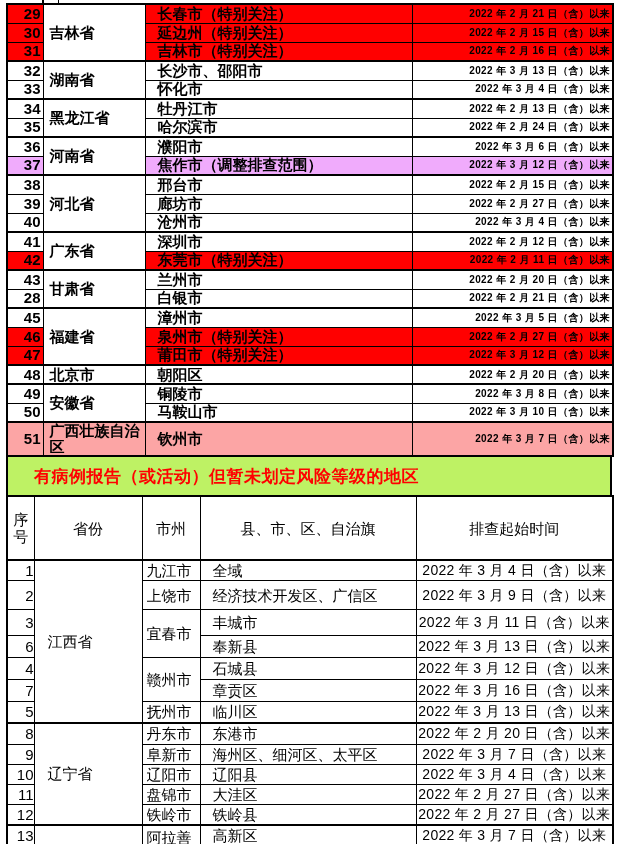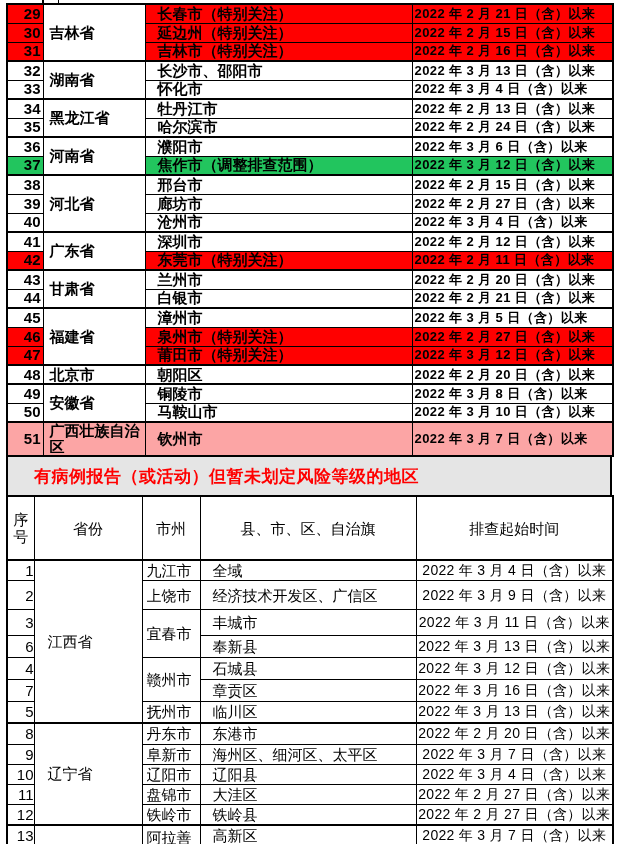--- a/index.html
+++ b/index.html
@@ -13,32 +13,32 @@
 
   
   #t1{border:2px solid #000;font-weight:bold;font-size:15px;}
   #t1 td{border:1px solid #000;padding:0 2px;vertical-align:middle;line-height:16px;overflow:hidden;}
   #t1 tr{height:19px;}
   #t1 tr.tall-row{height:33px;}
   #t1 tr.group-start td{border-top-width:2px;}
   .c-no{text-align:right;}
   #t1 .c-prov{padding:0 2px 0 6px;line-height:16px;}
   #t1 .c-city{padding-left:12px;white-space:nowrap;}
-  #t1 .c-date{text-align:left;font-size:13px;letter-spacing:.4px;white-space:nowrap;}
+  #t1 .c-date{text-align:right;font-size:10px;letter-spacing:.4px;white-space:nowrap;}
 
   .bg-red{background:#ff0000;}
-  .bg-pink{background:#22c55e;}
+  .bg-pink{background:#f0abfc;}
   .bg-yellow{background:#fca5a5;}
 
   
   .section-heading{
     box-sizing:border-box;width:606px;height:38px;
     border-left:2px solid #000;border-right:2px solid #000;
     display:flex;align-items:center;padding-left:26px;
-    color:#ff0000;font-weight:bold;font-size:17px;letter-spacing:.5px;background:#e5e5e5;
+    color:#ff0000;font-weight:bold;font-size:17px;letter-spacing:.5px;background:#bef264;
   }
 
   
   #t2{border:2px solid #000;font-size:15px;font-weight:normal;}
   #t2 td,#t2 th{border:1px solid #000;vertical-align:middle;line-height:17px;font-weight:normal;overflow:hidden;}
   #t2 thead tr{height:34px;}
   #t2 th{text-align:center;padding:14px 4px;}
   #t2 tr.group-start td{border-top-width:2px;}
   #t2 .c-no{padding:0;}
   #t2 .c-prov{padding:0 0 0 13px;margin-top:8px;}
@@ -142,21 +142,21 @@
           <td class="c-city bg-red">东莞市（特别关注）</td>
           <td class="c-date bg-red">2022 年 2 月 11 日（含）以来</td>
         </tr>
         <tr class="group-start">
           <td class="c-no">43</td>
           <td class="c-prov" rowspan="2">甘肃省</td>
           <td class="c-city">兰州市</td>
           <td class="c-date">2022 年 2 月 20 日（含）以来</td>
         </tr>
         <tr>
-          <td class="c-no">44</td>
+          <td class="c-no">28</td>
           <td class="c-city">白银市</td>
           <td class="c-date">2022 年 2 月 21 日（含）以来</td>
         </tr>
         <tr class="group-start">
           <td class="c-no">45</td>
           <td class="c-prov" rowspan="3">福建省</td>
           <td class="c-city">漳州市</td>
           <td class="c-date">2022 年 3 月 5 日（含）以来</td>
         </tr>
         <tr>

